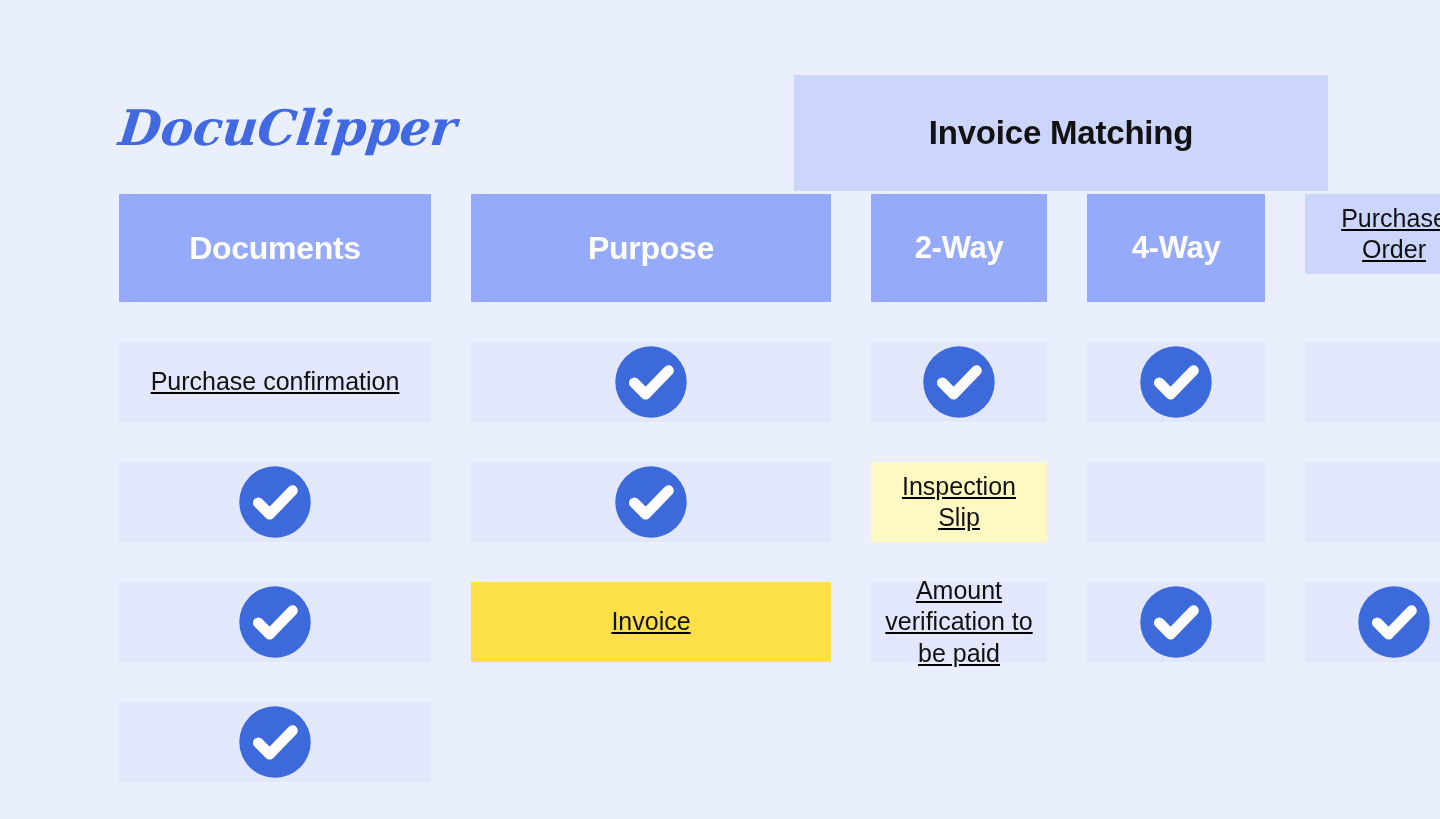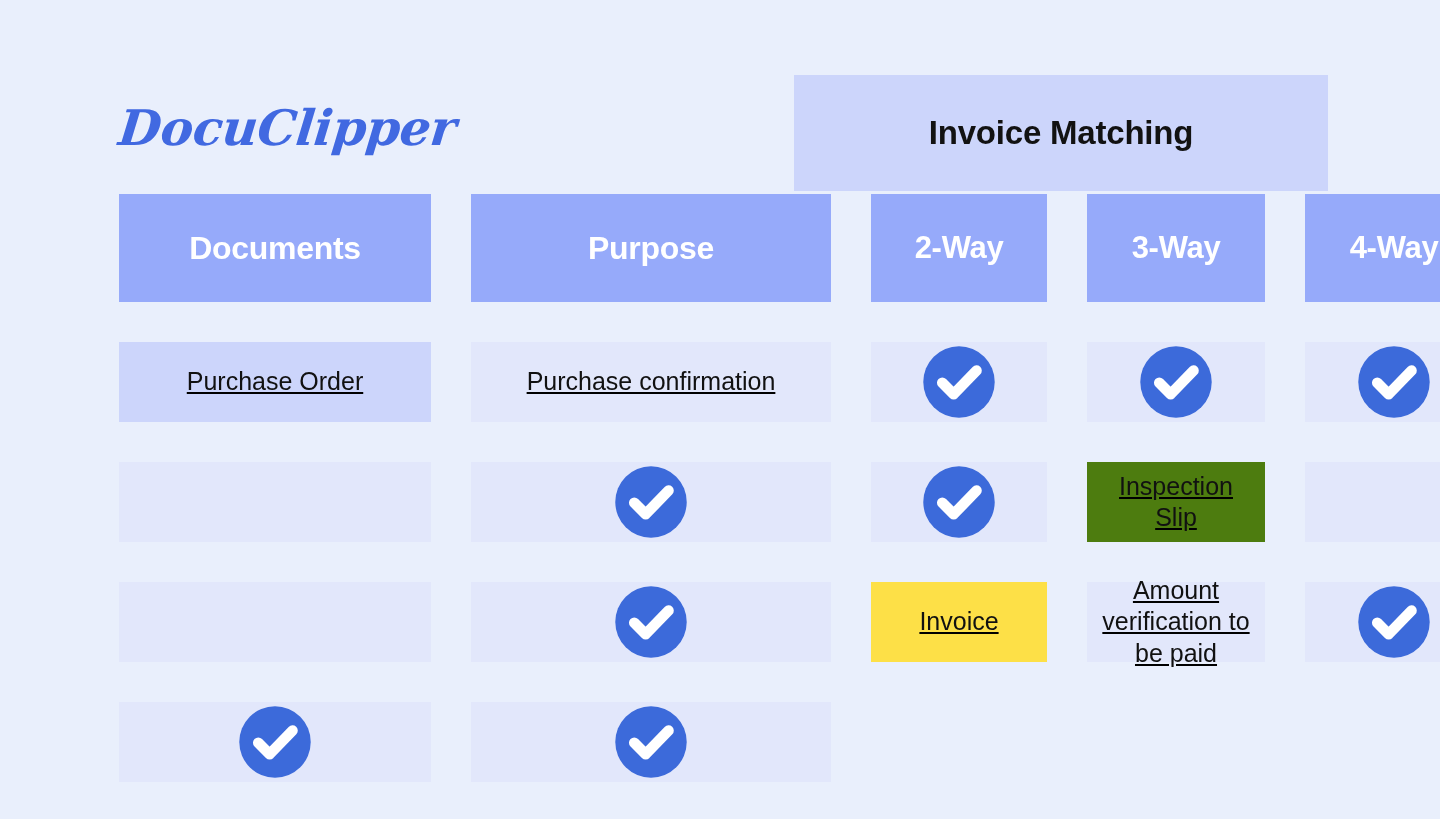--- a/index.html
+++ b/index.html
@@ -139,23 +139,20 @@
     <div class="cell doc-col row-head-cell">
       <span class="head-label">Documents</span>
     </div>
     <div class="cell row-head-cell">
       <span class="head-label">Purpose</span>
     </div>
     <div class="cell row-head-cell">
       <span class="head-label narrow">2-Way</span>
     </div>
     <div class="cell row-head-cell">
-      <span class="head-label narrow">3-Way</span>
-    </div>
-    <div class="cell row-head-cell">
       <span class="head-label narrow">4-Way</span>
     </div>
 
   <div class="cell row-body-cell doc-col" style="background: rgb(204, 213, 251);">
         <span class="cell-text">Purchase Order</span>
       </div>
       <div class="cell row-body-cell" style="background: rgb(226, 231, 251); justify-content: center;">
         <span class="cell-text">Purchase confirmation</span>
       </div>
       <div class="cell row-body-cell" style="background: rgb(226, 231, 251);">
@@ -196,21 +193,21 @@
         </div>
       </div>
       <div class="cell row-body-cell" style="background: rgb(226, 231, 251);">
         <div class="check-wrap">
           <svg class="check-icon" viewBox="0 0 100 100" xmlns="http://www.w3.org/2000/svg">
             <circle cx="50" cy="50" r="47" fill="#3c6ada"></circle>
             <path d="M28 51 L43 66 L73 35" fill="none" stroke="#ffffff" stroke-width="14" stroke-linecap="round" stroke-linejoin="round"></path>
           </svg>
         </div>
       </div>
-      <div class="cell row-body-cell doc-col" style="background: #4d7c0f;">
+      <div class="cell row-body-cell doc-col" style="background: #fef9c3;">
         <span class="cell-text">Inspection Slip</span>
       </div>
       <div class="cell row-body-cell" style="background: rgb(226, 231, 251);">
         <div class="check-wrap">
           <span class="empty-mark"></span>
         </div>
       </div>
       <div class="cell row-body-cell" style="background: rgb(226, 231, 251);">
         <div class="check-wrap">
           <span class="empty-mark"></span>

